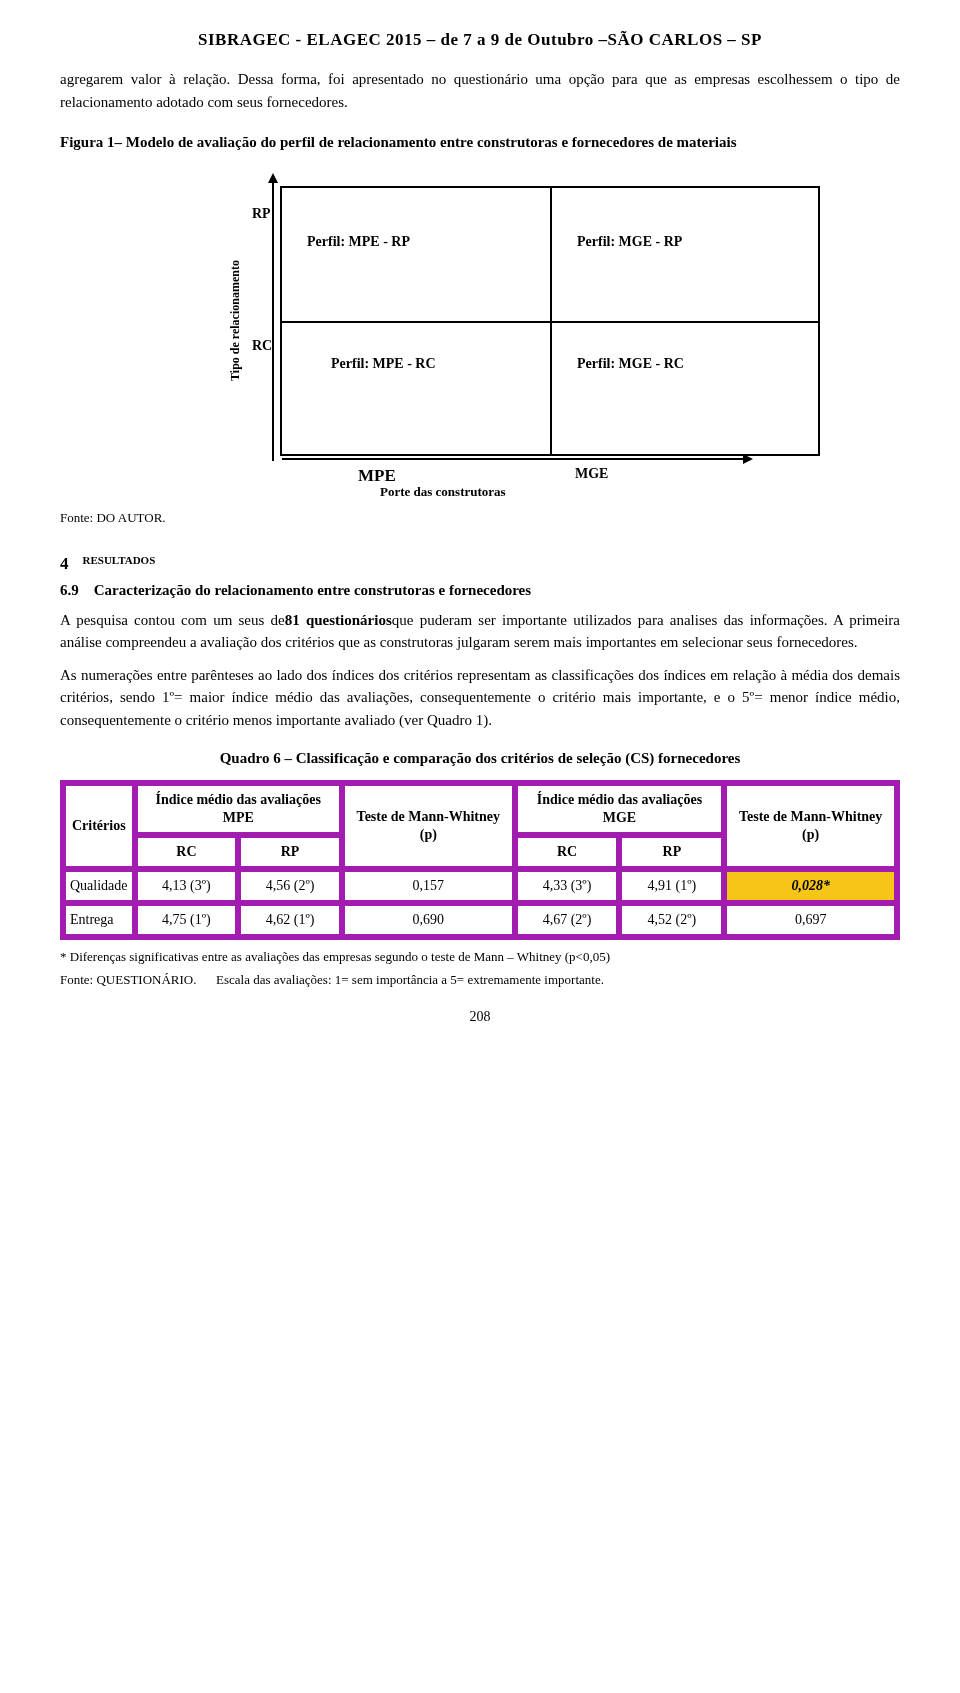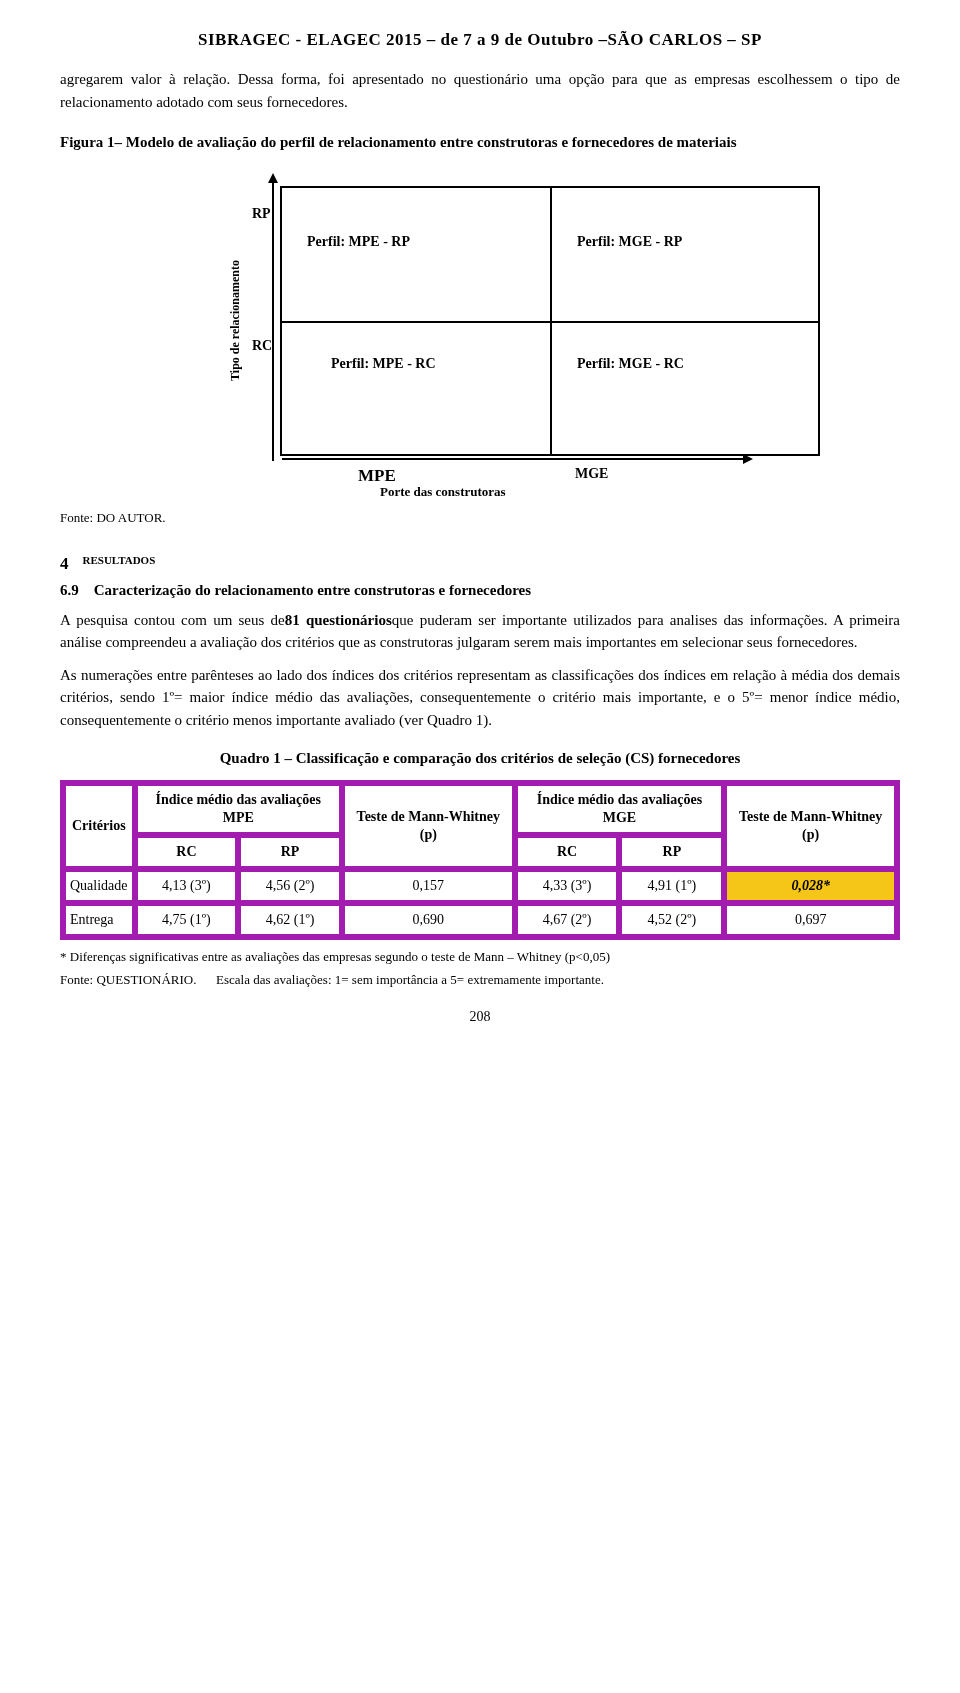--- a/index.html
+++ b/index.html
@@ -304,21 +304,21 @@
   <span>Caracterização do relacionamento entre construtoras e fornecedores</span>
 </p>
 
 <p class="body-para">
   <span>A pesquisa contou com um seus de</span><span class="bold">81 questionários</span><span>que puderam ser importante utilizados para analises das informações.</span>
   <span>A primeira análise compreendeu a avaliação dos critérios que as construtoras julgaram serem mais importantes em selecionar seus fornecedores.</span>
 </p>
 
 <p class="body-para">As numerações entre parênteses ao lado dos índices dos critérios representam as classificações dos índices em relação à média dos demais critérios, sendo 1º= maior índice médio das avaliações, consequentemente o critério mais importante, e o 5º= menor índice médio, consequentemente o critério menos importante avaliado (ver Quadro 1).</p>
 
-<p class="quadro-title">Quadro 1 – Classificação e comparação dos critérios de seleção (CS) fornecedores</p>
+<p class="quadro-title">Quadro 6 – Classificação e comparação dos critérios de seleção (CS) fornecedores</p>
 
 <table class="data-table">
   <thead>
     <tr>
       <th rowspan="2">Critérios</th>
       <th colspan="2">Índice médio das avaliações MPE</th>
       <th rowspan="2">Teste de Mann-Whitney (p)</th>
       <th colspan="2">Índice médio das avaliações MGE</th>
       <th rowspan="2">Teste de Mann-Whitney (p)</th>
     </tr>

